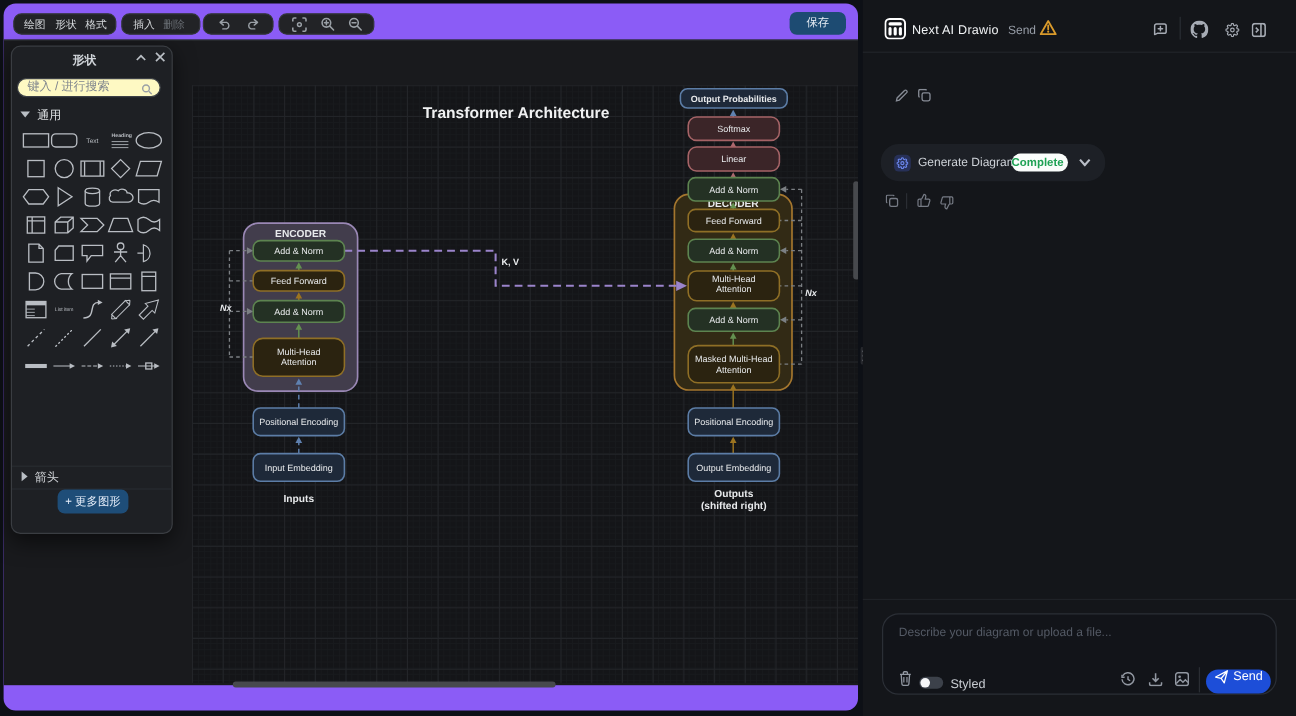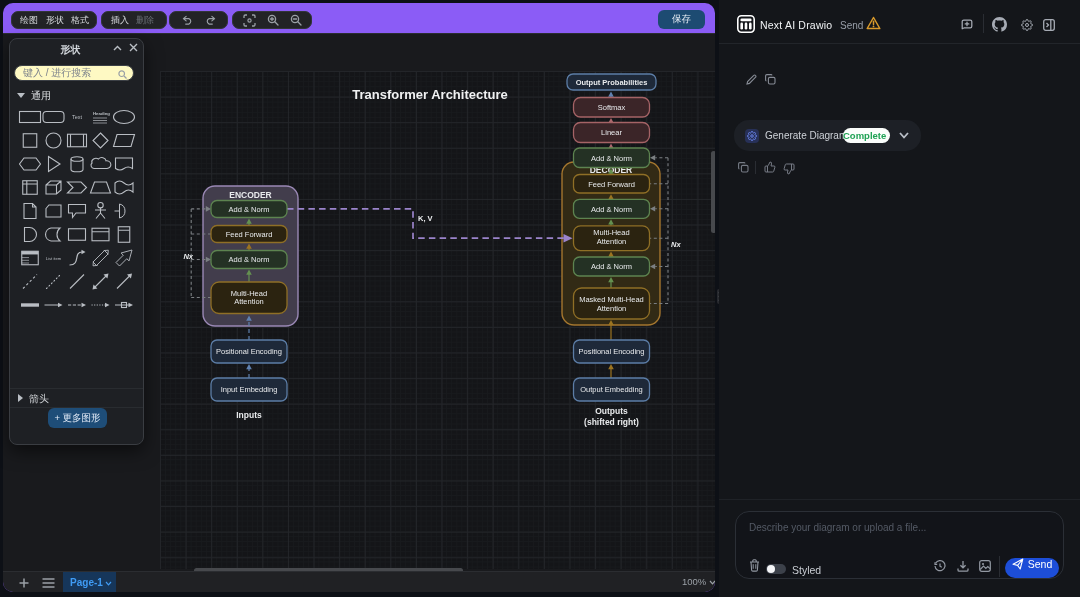--- a/index.html
+++ b/index.html
@@ -185,34 +185,20 @@
 <text x="451.5" y="355.2" font-size="7.5" font-weight="normal" fill="#e8eaec" text-anchor="middle">Output Embedding</text>
 <text x="451.5" y="377" font-size="8.5" font-weight="bold" fill="#e8eaec" text-anchor="middle">Outputs</text>
 <text x="451.5" y="387.5" font-size="8.5" font-weight="bold" fill="#e8eaec" text-anchor="middle">(shifted right)</text>
 <text x="258" y="184" font-size="7.5" font-weight="bold" fill="#eceef0" text-anchor="start">K, V</text>
 </svg>
 
     <div class="abs" style="left:191px;top:534px;width:269px;height:5px;background:#47494d;border-radius:2.5px"></div>
     <div class="abs" style="left:708px;top:117px;width:5px;height:82px;background:#47494d;border-radius:2.5px"></div>
   </div>
 
-  <div id="footer">
-    <svg class="abs" style="left:15px;top:5px" width="12" height="12" viewBox="0 0 12 12">
-          <path d="M6 1.5 V10.5 M1.5 6 H10.5" stroke="#9aa0a6" stroke-width="1.5"></path>
-        </svg>
-    <svg class="abs" style="left:39px;top:6px" width="13" height="10" viewBox="0 0 13 10">
-          <path d="M0.5 1 H12.5 M0.5 5 H12.5 M0.5 9 H12.5" stroke="#9aa0a6" stroke-width="1.5"></path>
-        </svg>
-    <div class="abs" style="left:60px;top:0;width:53px;height:21px;background:#16365a;color:#3f9bf4;font-size:10px;font-weight:bold;line-height:21px;text-align:center"><span style="position:relative;left:-3px">Page-1</span><svg class="abs" style="left:42px;top:9px" width="7" height="5" viewBox="0 0 7 5">
-            <path d="M1 1 L3.5 3.8 L6 1" fill="none" stroke="#3f9bf4" stroke-width="1.2"></path>
-          </svg></div>
-    <div class="abs" style="left:679px;top:4px;font-size:9.5px;color:#9aa0a6">100%<svg class="abs" style="left:27px;top:4px" width="7" height="5" viewBox="0 0 7 5">
-            <path d="M1 1 L3.5 3.8 L6 1" fill="none" stroke="#9aa0a6" stroke-width="1.2"></path>
-          </svg></div>
-  </div>
  </div>
 
  <div id="shapes">
    <div id="shead">
      <div style="position:absolute;left:-6px;width:100%;text-align:center;top:4px;font-size:10px;font-weight:bold">形状</div>
      <svg class="abs" style="left:103px;top:6px" width="9" height="6" viewBox="0 0 9 6">
           <path d="M1 5 L4.5 1.5 L8 5" fill="none" stroke="#b9bec4" stroke-width="1.4"></path>
         </svg>
      <svg class="abs" style="left:119px;top:4px" width="9" height="9" viewBox="0 0 9 9">
           <path d="M1 1 L8 8 M8 1 L1 8" stroke="#b9bec4" stroke-width="1.4"></path>

